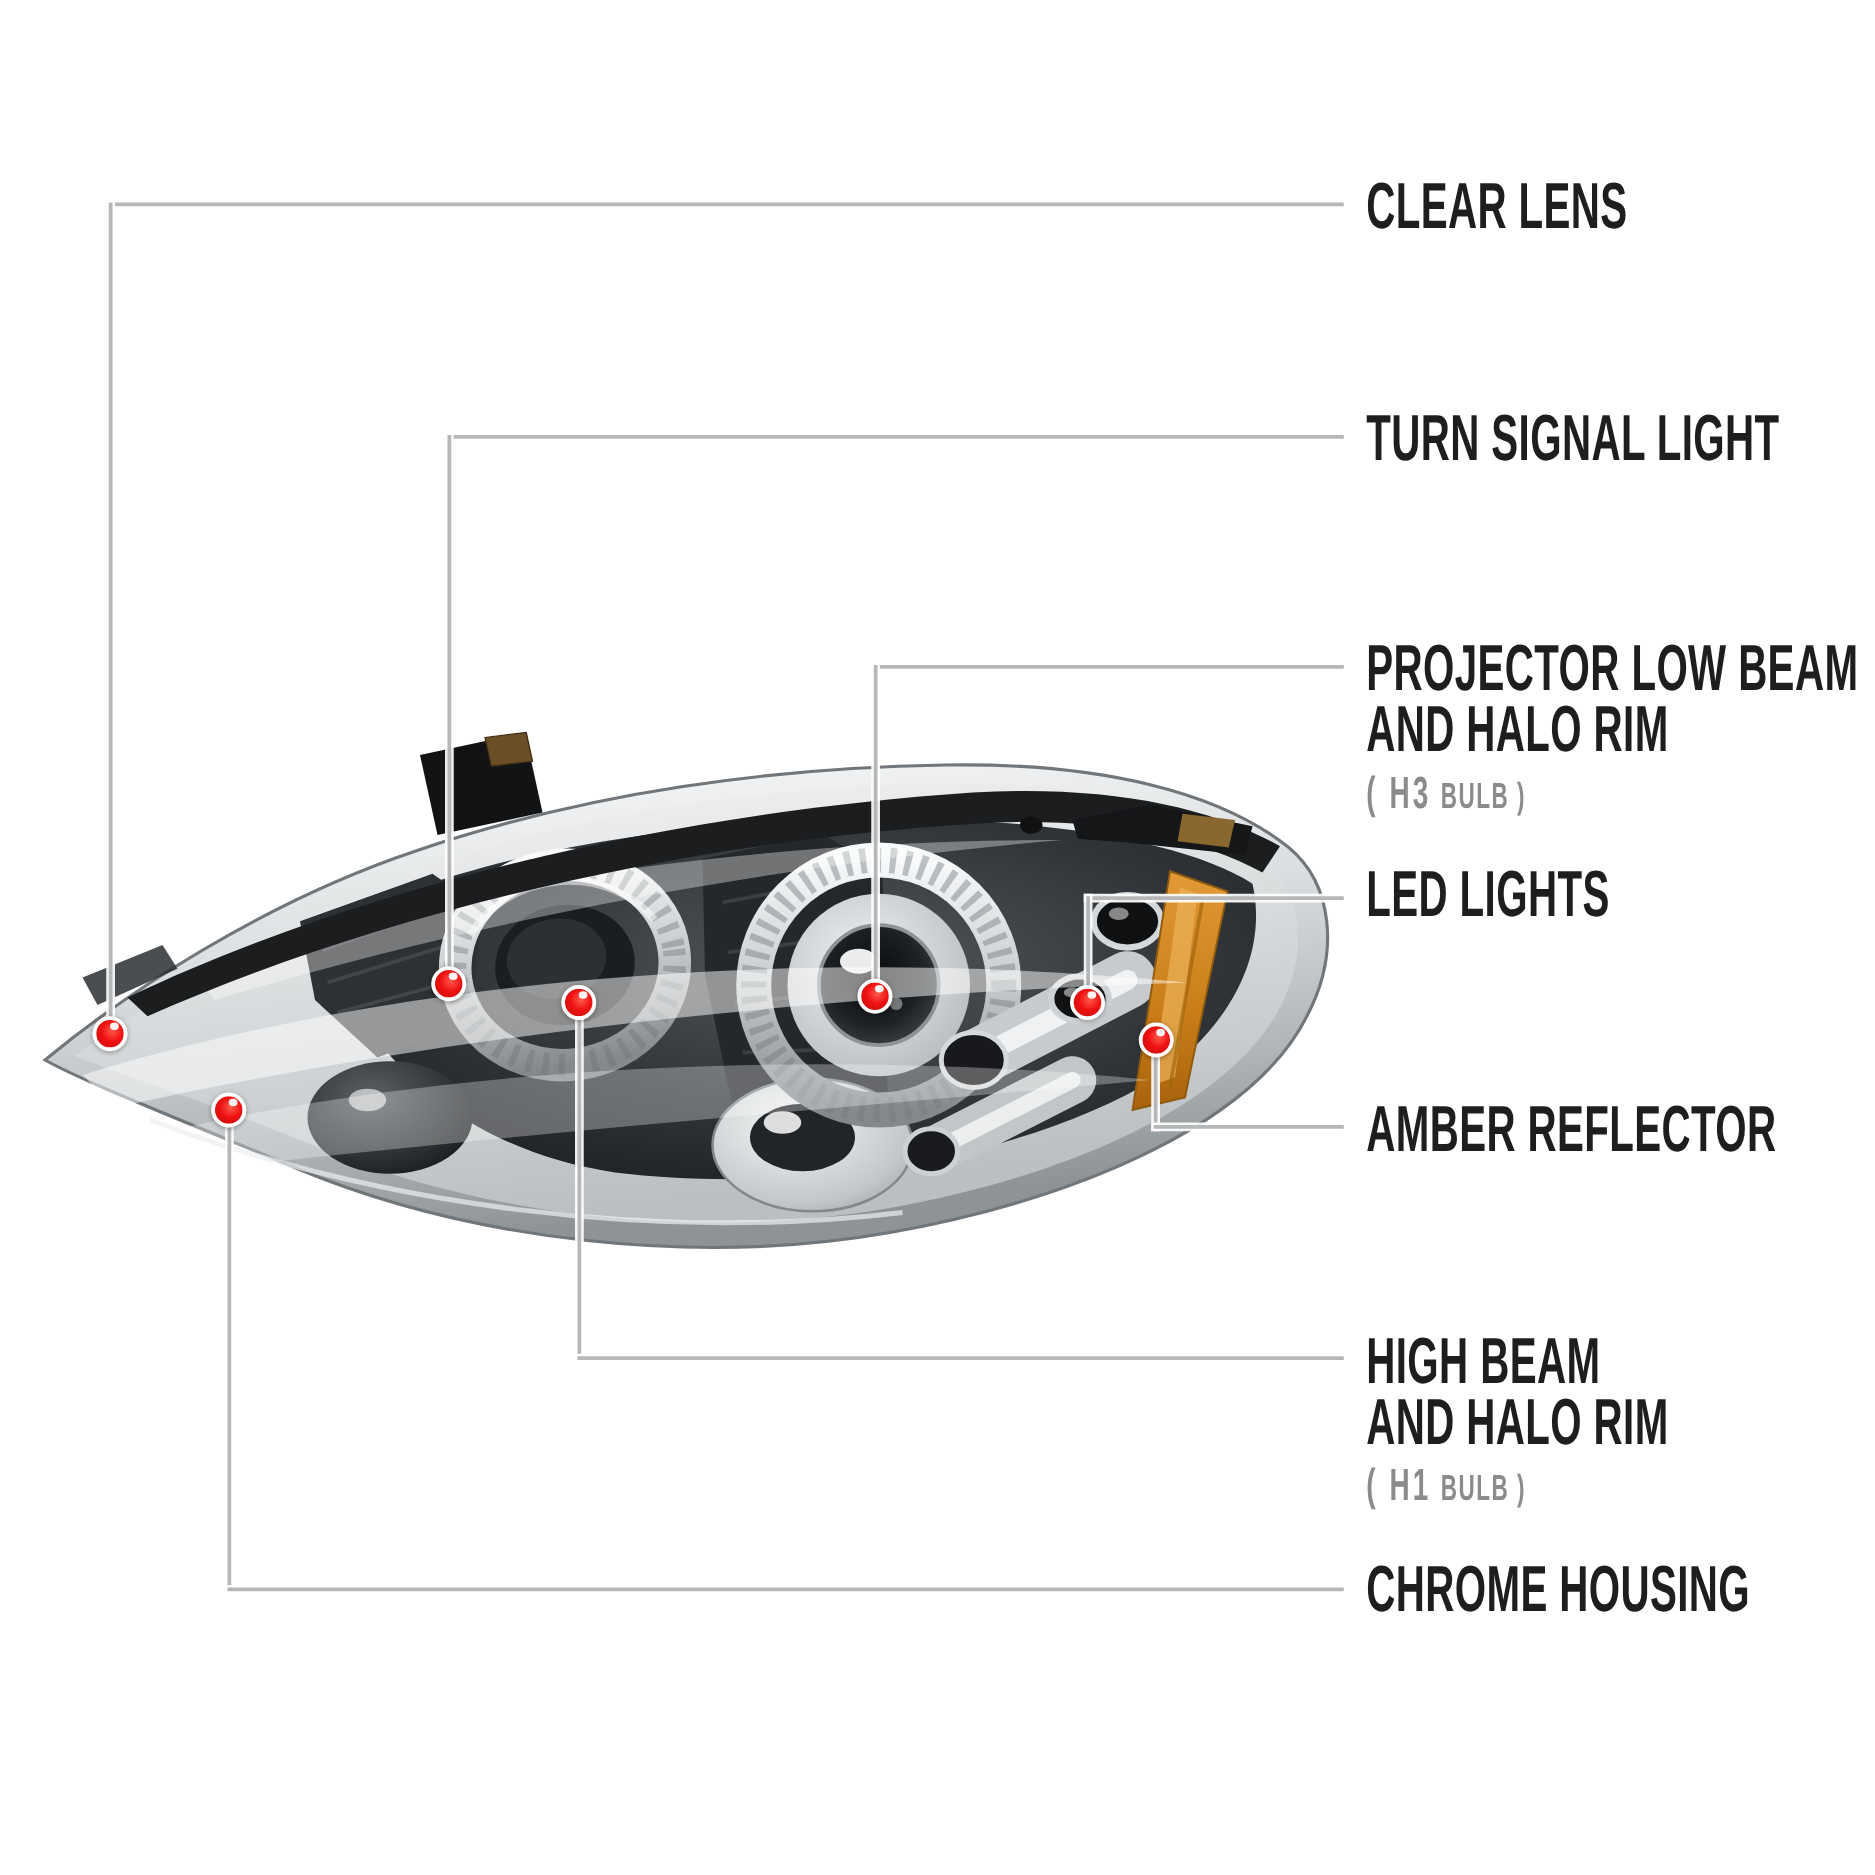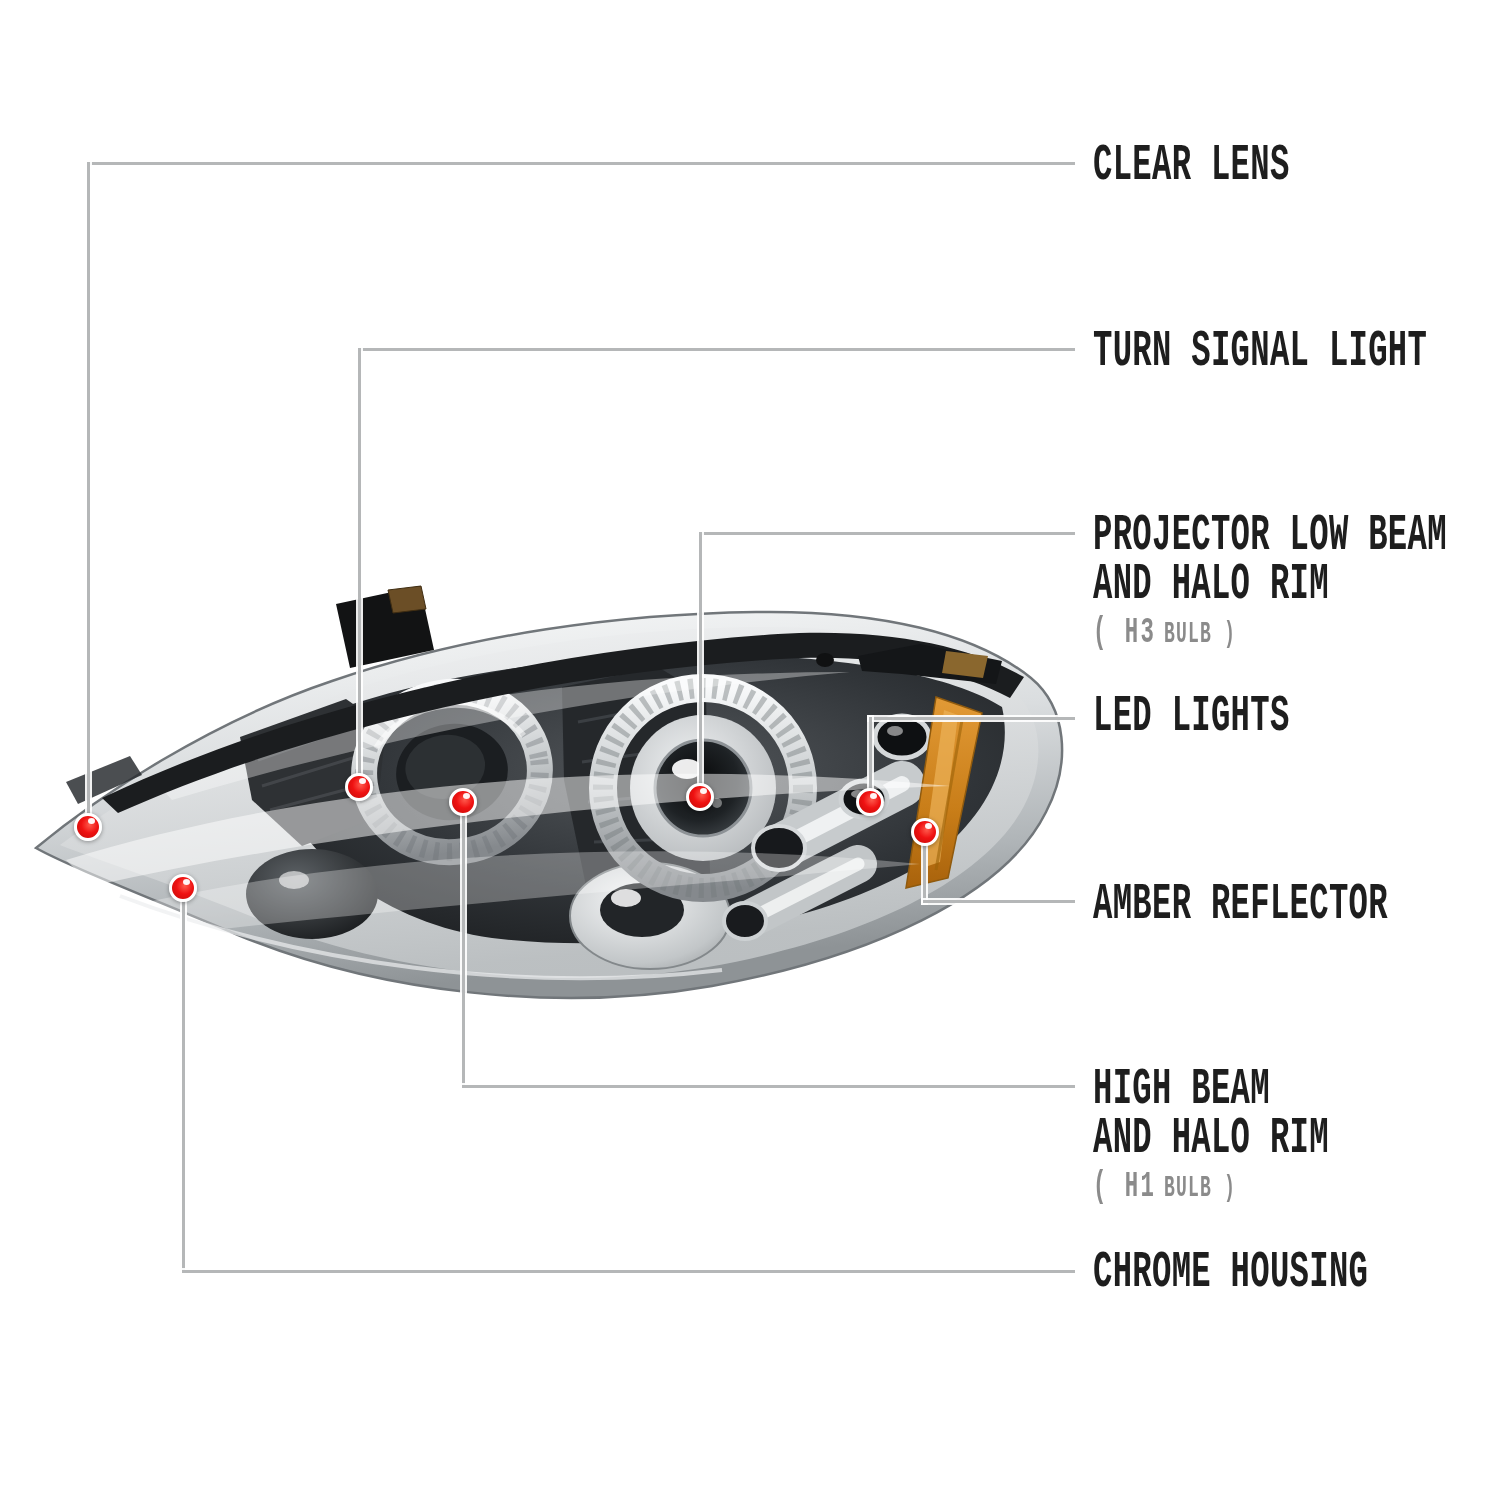--- a/index.html
+++ b/index.html
@@ -1,17 +1,17 @@
 <!DOCTYPE html>
 <html><head>
 <meta charset="utf-8">
 <style>
   html,body{margin:0;padding:0;background:#ffffff;}
   .canvas{position:relative;width:1500px;height:1500px;background:#ffffff;overflow:hidden;
-          font-family:Liberation Mono, monospace;}
+          font-family:Liberation Sans, sans-serif;}
   .art{position:absolute;left:0;top:0;z-index:1;}
 
   
   .line{position:absolute;background:#b5b7b8;box-shadow:0 0 0 2px rgba(255,255,255,.92);z-index:3;}
 
   
   .marker{position:absolute;width:22px;height:22px;border-radius:50%;border:3px solid #ffffff;
           background:radial-gradient(circle at 58% 40%, #ff5a4d 0%, #ef1212 45%, #c20b07 100%);
           box-shadow:0 1px 4px rgba(0,0,0,.35);z-index:5;}
   .marker::after{content:"";position:absolute;left:11px;top:2px;width:7px;height:6px;border-radius:50%;

